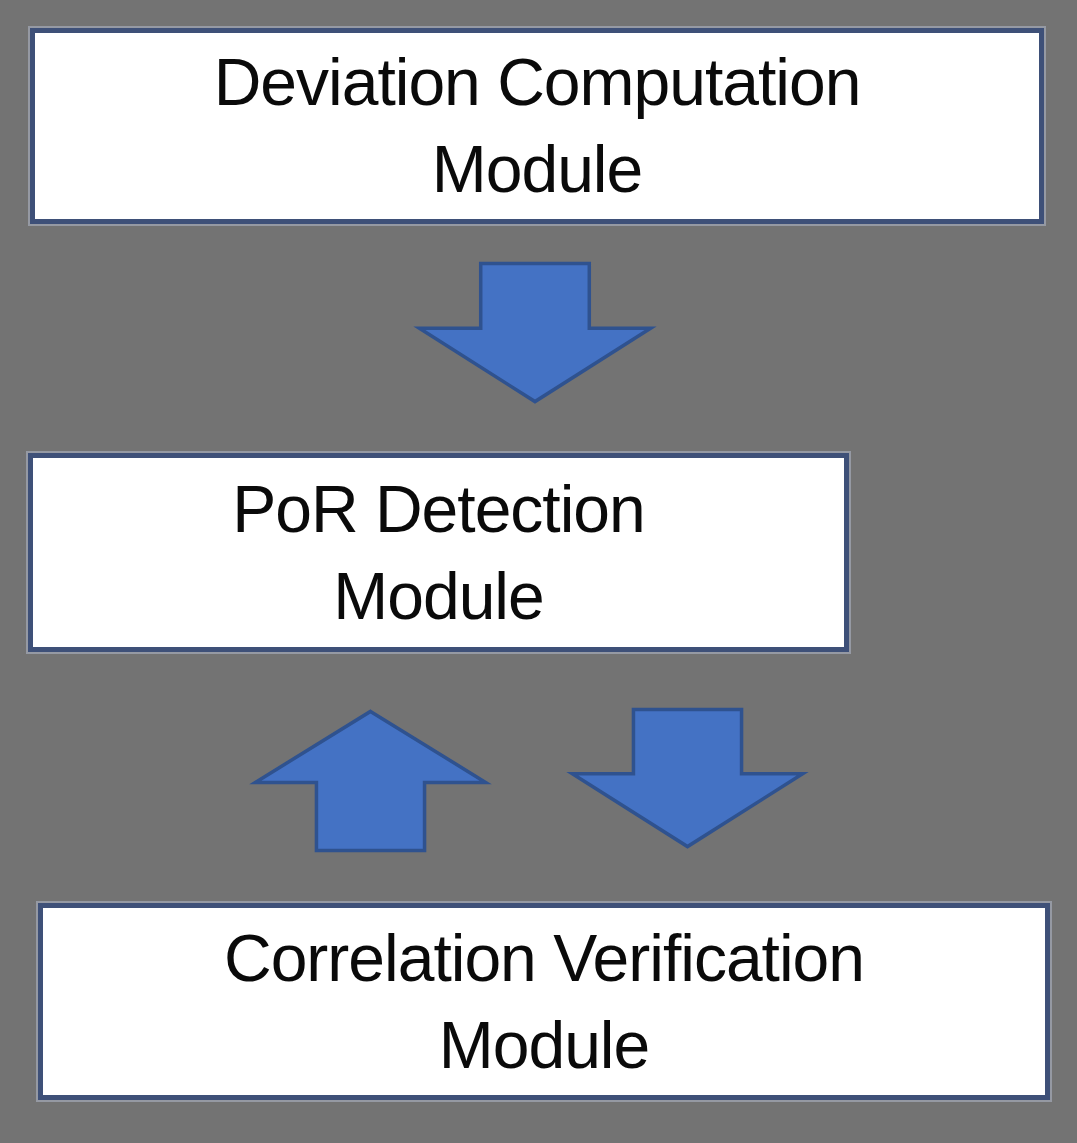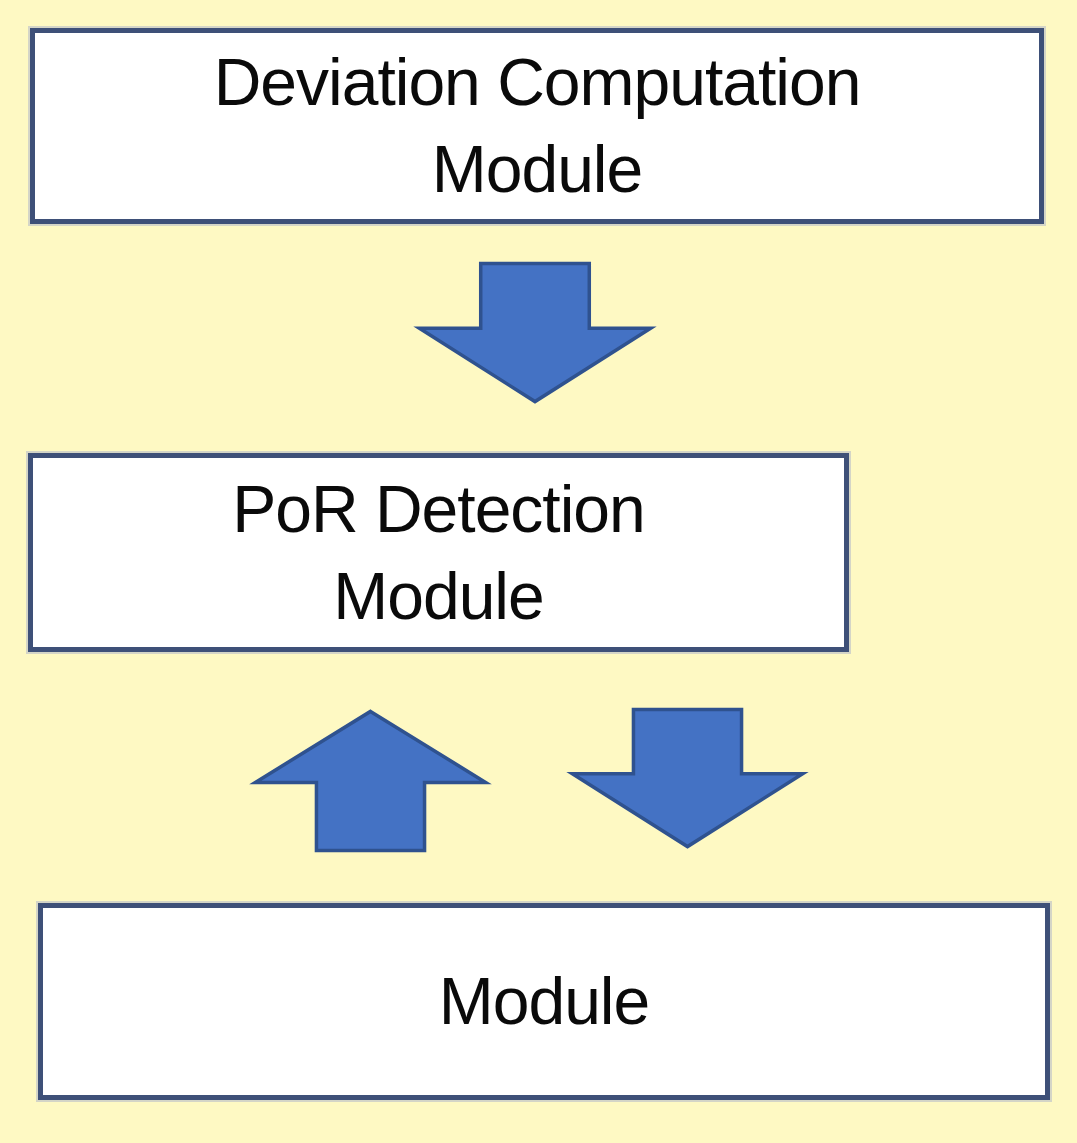--- a/index.html
+++ b/index.html
@@ -4,21 +4,21 @@
 <style>
   html, body {
     margin: 0;
     padding: 0;
     background: #ffffff;
   }
   .canvas {
     position: relative;
     width: 1077px;
     height: 1143px;
-    background: #fef9c3;
+    background: #737373;
     font-family: "Liberation Sans", sans-serif;
     overflow: hidden;
   }
   .node {
     position: absolute;
     box-sizing: border-box;
     background: #ffffff;
     border: 5px solid #3e5078;
     box-shadow: 0 0 0 2px rgba(176, 184, 202, 0.55);
     display: flex;
@@ -76,16 +76,17 @@
 
   <svg class="arrow" id="arrow-up-1" viewBox="0 0 100 100" preserveAspectRatio="none">
     <polygon points="50,1 99,51 73,51 73,99 27,99 27,51 1,51"></polygon>
   </svg>
 
   <svg class="arrow" id="arrow-down-2" viewBox="0 0 100 100" preserveAspectRatio="none">
     <polygon points="27,1 73,1 73,47 99,47 50,99 1,47 27,47"></polygon>
   </svg>
 
   <div class="node" id="node-corr">
+    <span class="line">Correlation Verification</span>
     <span class="line">Module</span>
   </div>
 
 </div>
 
 </body></html>

